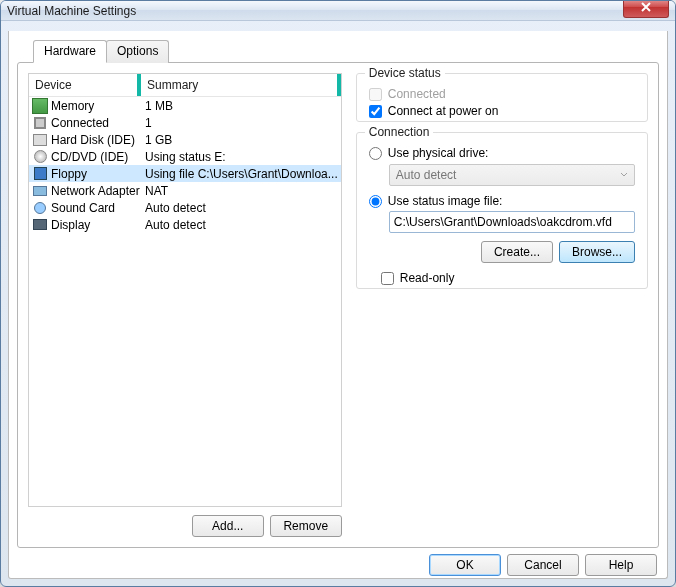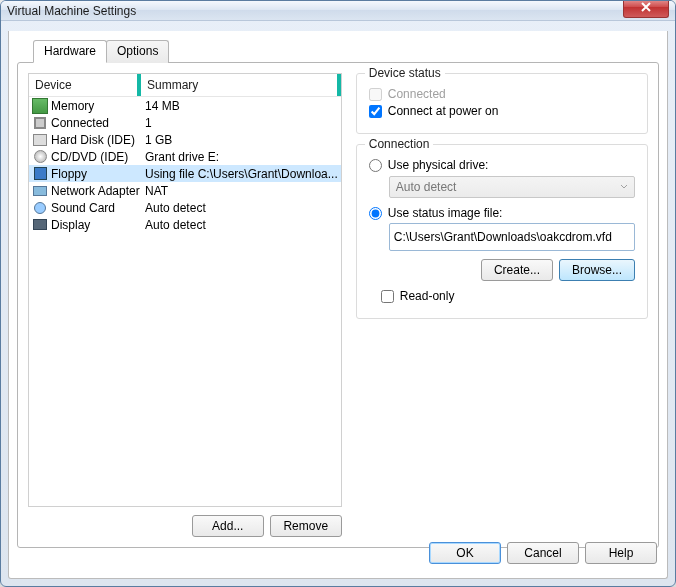--- a/index.html
+++ b/index.html
@@ -73,43 +73,43 @@
     min-width: 72px; height: 22px; padding: 0 12px;
     background: linear-gradient(to bottom, #f9f9f9 0%, #e9e9e9 100%);
     border: 1px solid #9a9a9a; border-radius: 3px;
     font-size: 12px; cursor: pointer;
     display: inline-flex; align-items: center; justify-content: center;
   }
   .btn.default { border-color: #4a90d9; box-shadow: inset 0 0 0 1px #a8d8ff; }
   .btn.focus { border-color: #3c7fb1; background: linear-gradient(to bottom, #eaf6fd, #bee6fd); }
   .right { flex: 1; display: flex; flex-direction: column; gap: 10px; }
   .group {
-    border: 1px solid #dcdcdc; border-radius: 3px; padding: 10px 12px 12px; position: relative;
+    border: 1px solid #dcdcdc; border-radius: 3px; padding: 10px 12px 0; position: relative;
   }
   .group > legend, .group-title {
     position: absolute; top: -8px; left: 8px; background: #fff; padding: 0 4px; font-size: 12px; color: #222;
   }
   .check, .radio { display: flex; align-items: center; gap: 6px; font-size: 12px; margin: 3px 0; }
   .check input, .radio input { width: 13px; height: 13px; margin: 0;}
   .disabled { color: #a0a0a0; }
   .combo {
     width: 100%; height: 22px; border: 1px solid #c8c8c8; border-radius: 2px;
     background: linear-gradient(to bottom,#f4f4f4,#ebebeb); color: #777;
     display: flex; align-items: center; justify-content: space-between; padding: 0 6px;
     margin: 4px 0 8px 20px; width: calc(100% - 20px);
   }
   .combo svg { opacity: .5; }
   .textinput {
-    width: calc(100% - 20px); margin-left: 20px; height: 28px;
+    width: calc(100% - 20px); margin-left: 20px; height: 22px;
     border: 1px solid #9ab8d6; border-radius: 2px; padding: 2px 4px; font-size: 12px;
     background: #fff; font-family: inherit;
   }
   .conn-btns { display: flex; justify-content: flex-end; gap: 6px; margin: 8px 0 8px 20px; }
   .footer-btns {
-    position: absolute; right: 10px; bottom: 14px; display: flex; gap: 6px;
+    position: absolute; right: 10px; bottom: 2px; display: flex; gap: 6px;
   }
   
   .ic { width: 16px; height: 16px; }
   .ic-mem { background: linear-gradient(#6b6, #494); border:1px solid #373; }
   .ic-cpu { width:12px;height:12px;background:#ccc;border:2px solid #888; }
   .ic-hdd { width:14px;height:12px;background:#ddd;border:1px solid #888; }
   .ic-cd  { width:13px;height:13px;border-radius:50%;background:radial-gradient(#fff,#aaa);border:1px solid #888; }
   .ic-floppy { width:13px;height:13px;background:#3b7bc8;border:1px solid #245; }
   .ic-net { width:14px;height:10px;background:#8bd;border:1px solid #579; }
   .ic-snd { width:12px;height:12px;background:#9cf;border:1px solid #579;border-radius:50%; }
@@ -143,42 +143,42 @@
           <div class="dl-header">
             <div class="col-device">Device</div>
             <div class="col-summary">Summary</div>
           </div>
           <div class="dl-body" id="dl-body">
               <div class="dl-row">
                 <span class="icon">
                   <span class="ic ic-mem"></span>
                 </span>
                 <span class="dev">Memory</span>
-                <span class="sum">14 MB</span>
+                <span class="sum">1 MB</span>
               </div>
               <div class="dl-row">
                 <span class="icon">
                   <span class="ic ic-cpu"></span>
                 </span>
                 <span class="dev">Connected</span>
                 <span class="sum">1</span>
               </div>
               <div class="dl-row">
                 <span class="icon">
                   <span class="ic ic-hdd"></span>
                 </span>
                 <span class="dev">Hard Disk (IDE)</span>
                 <span class="sum">1 GB</span>
               </div>
               <div class="dl-row">
                 <span class="icon">
                   <span class="ic ic-cd"></span>
                 </span>
                 <span class="dev">CD/DVD (IDE)</span>
-                <span class="sum">Grant drive E:</span>
+                <span class="sum">Using status E:</span>
               </div>
               <div class="dl-row selected">
                 <span class="icon">
                   <span class="ic ic-floppy"></span>
                 </span>
                 <span class="dev">Floppy</span>
                 <span class="sum">Using file C:\Users\Grant\Downloa...</span>
               </div>
               <div class="dl-row">
                 <span class="icon">

